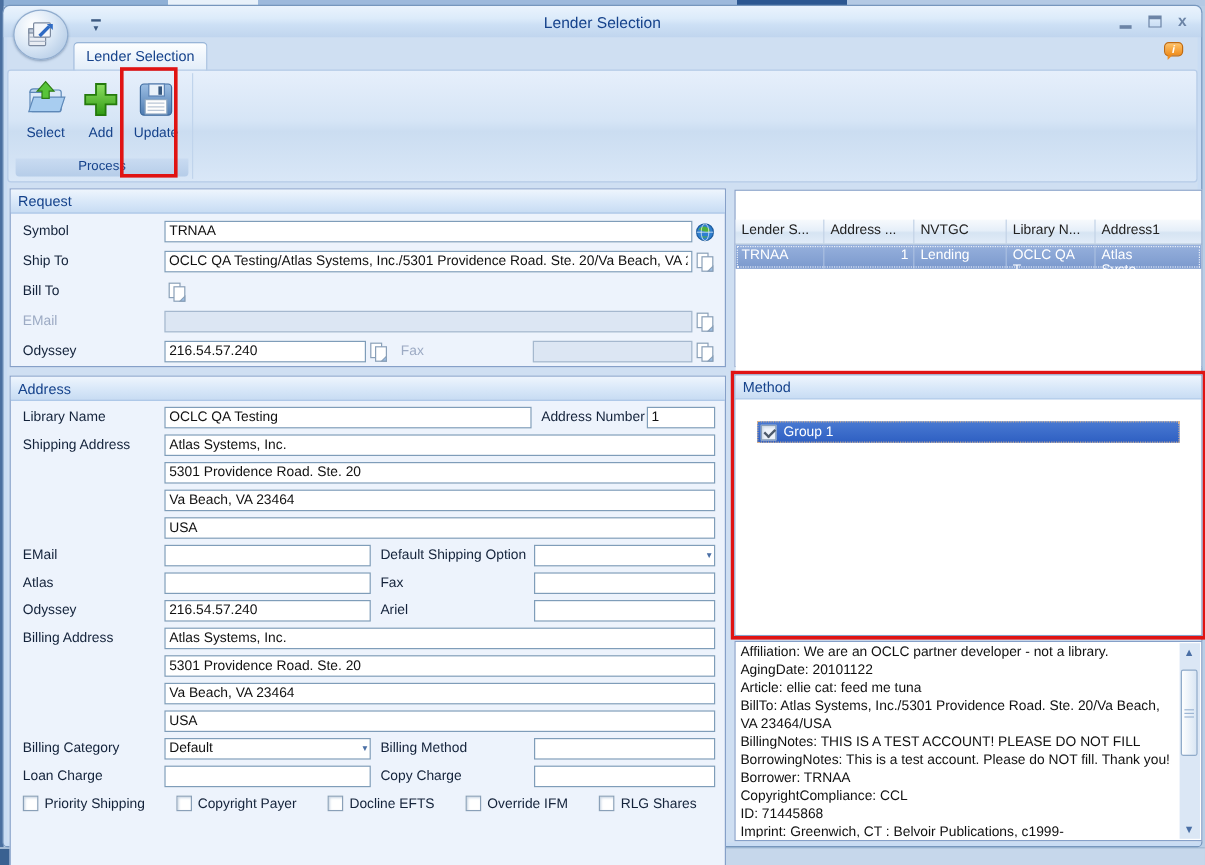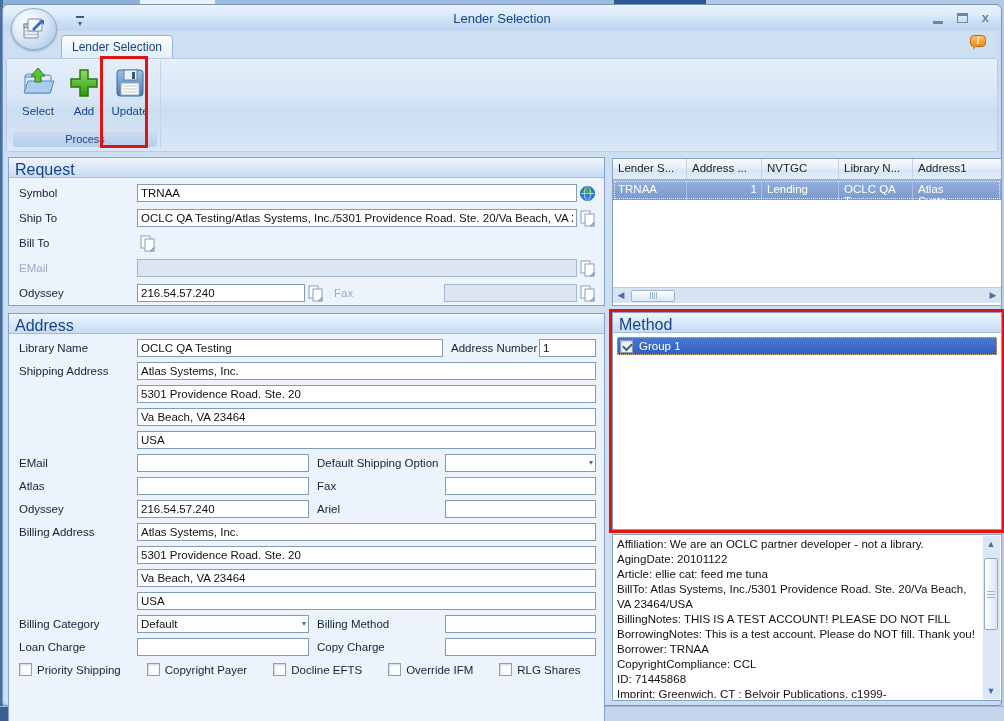--- a/index.html
+++ b/index.html
@@ -58,21 +58,21 @@
   .ribbon-btn { width:46px; height:66px; text-align:center; border-radius:3px; }
   .ribbon-btn .icon { display:block; margin:2px auto 1px; width:34px; height:34px; }
   .ribbon-btn .lbl { color:#15428b; font-size:11.5px; }
   .group-label { position:absolute; left:2px; bottom:2px; width:144px; height:15px;
     background:linear-gradient(#c9dbf1,#b6cde9); border-radius:0 0 3px 3px;
     color:#15428b; font-size:11px; text-align:center; line-height:14px;margin-top:36px; }
 
   
   .panel { position:absolute; background:#edf3fc; border:1px solid #86a0c8; }
   .panel-header { height:20px; background:linear-gradient(#eef5fd,#d6e6f8 60%,#c8dcf3);
-    border-bottom:1px solid #9ebde3; color:#15428b; font-size:16px; padding:3px 0 0 6px; }
+    border-bottom:1px solid #9ebde3; color:#15428b; font-size:12px; padding:3px 0 0 6px; }
 
   .form-row { display:flex; align-items:center; height:20px; margin:5px 8px 0 10px; }
   .form-row.tight { height:19px; margin-top:4px; }
   .flabel { width:118px; font-size:11.5px; color:#13223a; flex:none; }
   .flabel.dim, .midlabel.dim { color:#9dabc4; }
   .midlabel { font-size:11.5px; color:#13223a; flex:none; }
   .tbox { height:18px; border:1px solid #7f9db9; background:#fff; font-family:"Liberation Sans",sans-serif;
     font-size:11.5px; color:#111; padding:0 3px; }
   .tbox:disabled, .tbox.disabled { background:#dce6f3; border-color:#a5b8ce; }
   .grow { flex:1; min-width:0; }
@@ -80,38 +80,38 @@
   .combo .val { flex:1; font-size:11.5px; color:#111; }
   .combo .arr { color:#4a6fa5; font-size:8px; flex:none; }
   .icon16 { width:17px; height:17px; flex:none; margin-left:2px; }
 
   .cb { width:13px; height:13px; border:1px solid #8aa0b8; background:#fff;
     box-shadow:inset 1px 1px 2px #c9d6e4; flex:none; display:inline-block; }
   .cb-item { display:flex; align-items:center; gap:5px; font-size:11.5px; color:#13223a; }
 
   
   .grid-header { display:flex; height:21px; background:linear-gradient(#f7fafd,#e6eff9 45%,#d6e4f3 55%,#e2ecf8);
-    border-bottom:1px solid #9cb3d0; }
+    border-bottom:1px solid #9cb3d0;margin-top:24px; }
   .gh-cell { font-size:11.5px; color:#222; padding:3px 0 0 5px; border-right:1px solid #c2d3e6; flex:none; }
   .grid-body { background:#fff; height:107px; }
   .grid-row { display:flex; height:20px; background:linear-gradient(#96b0dc,#7b99cd);
     color:#fff; outline:1px dotted #e8eef8; outline-offset:-2px; }
   .gr-cell { font-size:11.5px; padding:3px 4px 0 5px; border-right:1px solid #aabfe0; flex:none; }
   .gr-cell.num { text-align:right; }
   .hscroll { display:flex; align-items:center; height:16px; background:#d8e4f2; border-top:1px solid #b9cbdf; }
   .hs-arrow { width:16px; height:15px; color:#4a6fa5; font-size:9px; text-align:center; line-height:15px; flex:none; }
   .hs-thumb { width:44px; height:12px; margin-left:2px; background:linear-gradient(#fdfefe,#d9e6f4);
     border:1px solid #9db6d4; border-radius:2px; display:flex; align-items:center; justify-content:center; gap:1px; }
   .hs-thumb i { display:block; width:1px; height:7px; background:#9db6d4; }
   .hs-spacer { flex:1; }
 
   
   .red-box { position:absolute; border:3px solid #e01313; z-index:40; }
   .red-overlay { position:absolute; border:3px solid #e01313; z-index:40; pointer-events:none; background:transparent; }
-  .groups-body { background:#fff; height:calc(100% - 20px); padding:4px; }
+  .groups-body { background:#fff; height:calc(100% - 20px); padding:18px; }
   .group-item { display:flex; align-items:center; gap:6px; height:18px; padding:0 3px;
     background:linear-gradient(#4a7ad2,#2e5fc2); color:#fff; font-size:11.5px;
     outline:1px dotted #d9b38c; outline-offset:-1px; }
   .group-item .cb { background:#eef3fa; position:relative; }
   .group-item .cb.checked::after { content:""; position:absolute; left:2px; top:2px; width:7px; height:4px;
     border-left:2px solid #4d5a6a; border-bottom:2px solid #4d5a6a; transform:rotate(-45deg); }
 
   
   .info-panel { position:absolute; background:#fff; border:1px solid #86a0c8; }
   .info-text { position:absolute; left:4px; top:2px; right:20px; bottom:2px; overflow:hidden;

